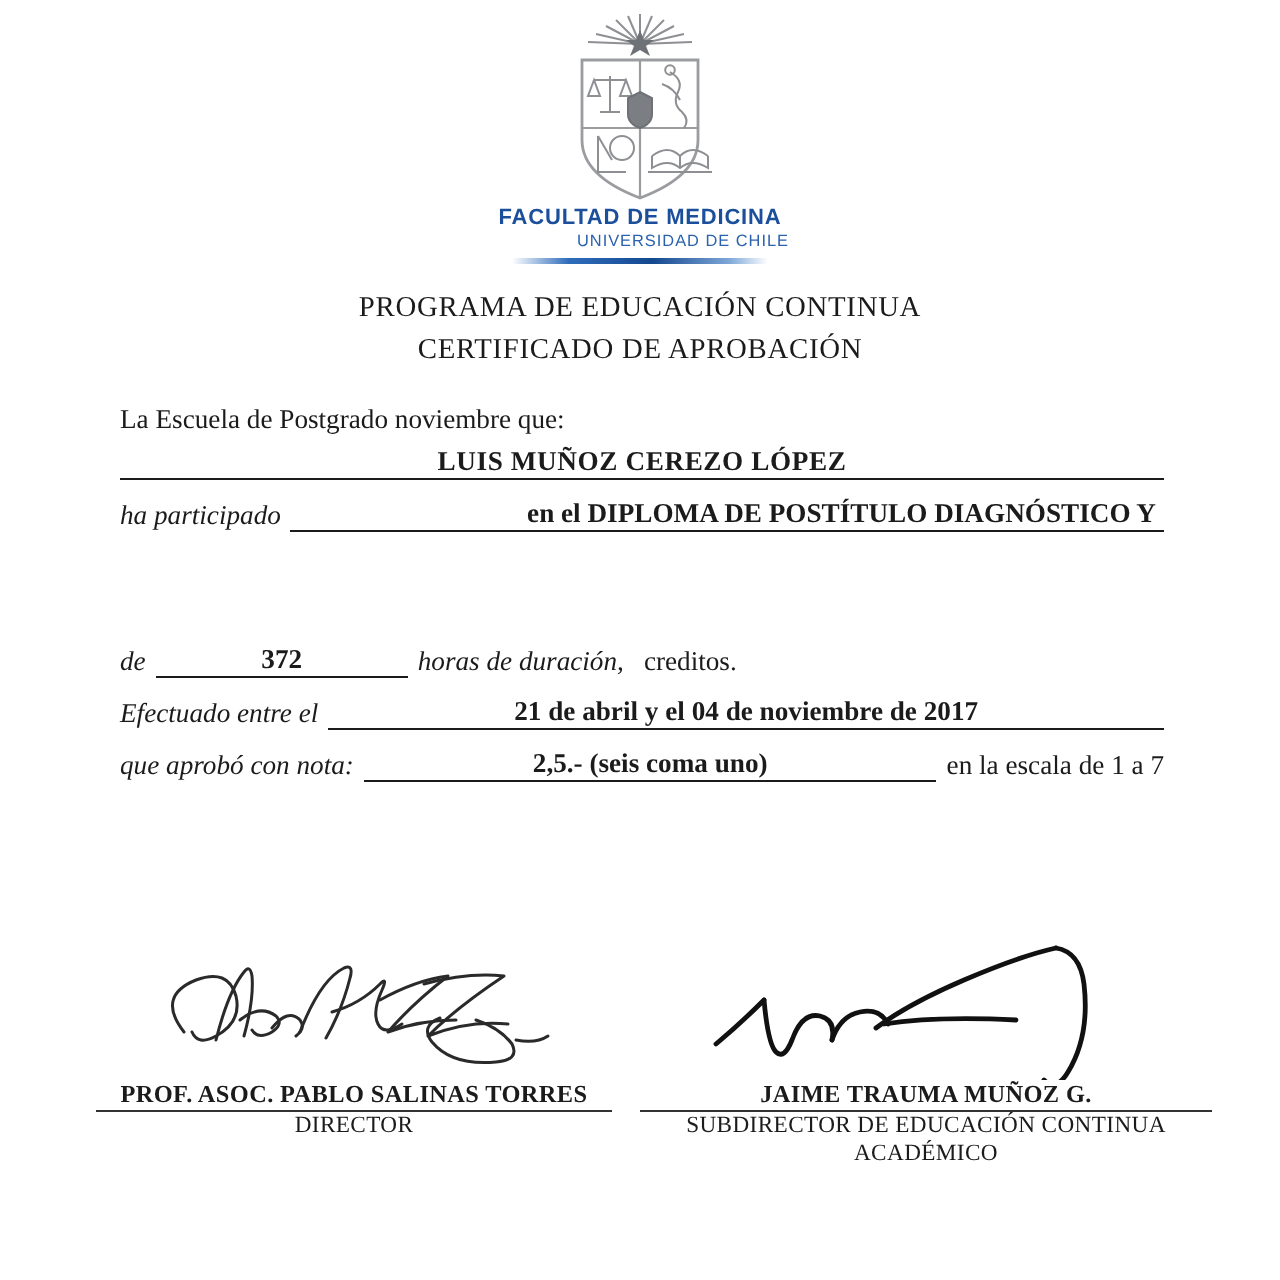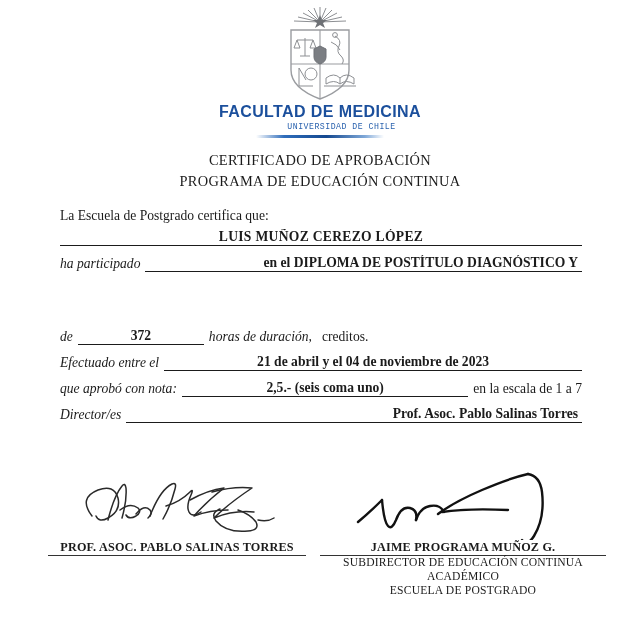--- a/index.html
+++ b/index.html
@@ -25,28 +25,28 @@
     align-items: center;
   }
   .crest {
     width: 86px;
     height: 96px;
     display: block;
   }
   .fac-name {
     font-family: "Liberation Sans", sans-serif;
     font-weight: bold;
-    font-size: 16px;
+    font-size: 11px;
     letter-spacing: 0.4px;
     color: #1b4f9c;
     margin-top: 1px;
     text-align: center;
   }
   .uni-name {
-    font-family: Liberation Mono, monospace;
+    font-family: Liberation Sans, sans-serif;
     font-size: 8.2px;
     letter-spacing: 0.5px;
     color: #2a62ae;
     text-align: center;
     margin-top: 1px;
     margin-left: 43px;
   }
   .blue-bar {
     margin-top: 4px;
     width: 128px;
@@ -200,28 +200,28 @@
       <path d="M43 40 L49 43 V51 Q49 56 43 58 Q37 56 37 51 V43 Z" fill="#7b7e83" stroke="#6e7176" stroke-width="1"></path>
     </svg>
   </span>
 
   <div class="fac-name">FACULTAD DE MEDICINA</div>
   <div class="uni-name">UNIVERSIDAD DE CHILE</div>
   <div class="blue-bar"></div>
 </div>
 
 <div class="titles">
+  <div class="title-line">PROGRAMA DE EDUCACIÓN CONTINUA</div>
   <div class="title-line">CERTIFICADO DE APROBACIÓN</div>
-  <div class="title-line">PROGRAMA DE EDUCACIÓN CONTINUA</div>
 </div>
 
 <div class="body-wrap">
 
   <div class="row row-certifica">
-    <span class="lbl">La Escuela de Postgrado certifica que:</span>
+    <span class="lbl">La Escuela de Postgrado noviembre que:</span>
   </div>
 
   <div class="row">
     <span class="fill fill-name">LUIS MUÑOZ CEREZO LÓPEZ</span>
   </div>
 
   <div class="line-spacer"></div>
 
   <div class="row">
     <span class="lbl sp-r">ha participado</span>
@@ -237,37 +237,33 @@
     <span class="lbl sp-r">de</span>
     <span class="fill w-hours">372</span>
     <span class="lbl sp-l sp-r">horas de duración,</span>
     <span class="lbl sp-l">creditos.</span>
   </div>
 
   <div class="line-spacer"></div>
 
   <div class="row">
     <span class="lbl sp-r">Efectuado entre el</span>
-    <span class="fill">21 de abril y el 04 de noviembre de 2023</span>
+    <span class="fill">21 de abril y el 04 de noviembre de 2017</span>
   </div>
 
   <div class="line-spacer"></div>
 
   <div class="row">
     <span class="lbl sp-r">que aprobó con nota:</span>
     <span class="fill">2,5.- (seis coma uno)</span>
     <span class="lbl sp-l">en la escala de 1 a 7</span>
   </div>
 
   <div class="line-spacer"></div>
 
-  <div class="row">
-    <span class="lbl sp-r">Director/es</span>
-    <span class="fill left">Prof. Asoc. Pablo Salinas Torres</span>
-  </div>
 
 </div>
 
 <div class="sig-area">
 
   <div class="sig-col sig-left">
     <div class="sig-ink">
       <svg width="230" height="70" viewBox="0 0 230 70">
         <g fill="none" stroke="#2a2a2a" stroke-width="1.5" stroke-linecap="round" stroke-linejoin="round">
           <path d="M30 46 q-14 -18 6 -26 q16 -6 20 8 q3 13 -10 20 q-9 5 -12 -2"></path>
@@ -278,35 +274,35 @@
           <path d="M104 36 q14 -4 24 -14 q4 -4 1 3 q-5 11 -2 17 q3 6 12 0"></path>
           <path d="M128 30 q18 -10 34 -12 q-18 14 -30 28 q16 -6 34 -6"></path>
           <path d="M150 22 q22 -6 40 -4 q-24 16 -38 30 q20 -8 40 -6"></path>
           <path d="M176 40 q12 4 18 12 q4 8 -8 9 q-22 2 -32 -10 q-6 -8 4 -12"></path>
           <path d="M196 50 q10 2 16 -2"></path>
         </g>
       </svg>
     </div>
     <div class="sig-name">PROF. ASOC. PABLO SALINAS TORRES</div>
     <div class="sig-rule"></div>
+    <div class="sig-role">DIRECTOR</div>
   </div>
 
   <div class="sig-col sig-right">
     <div class="sig-ink">
       <svg width="250" height="70" viewBox="0 0 250 70" style="position:relative;z-index:2">
         <g fill="none" stroke="#111111" stroke-width="2.4" stroke-linecap="round" stroke-linejoin="round">
           <path d="M20 52 q12 -10 24 -22"></path>
           <path d="M44 30 q2 22 6 26 q4 4 8 -6 q5 -14 14 -12 q8 2 6 12"></path>
           <path d="M78 50 q4 -12 14 -14 q10 -2 14 6"></path>
           <path d="M100 44 q16 -12 44 -24 q28 -12 46 -16"></path>
           <path d="M190 4 q12 2 14 18 q3 26 -8 44 q-6 10 -12 4"></path>
           <path d="M104 42 q26 -4 66 -2"></path>
         </g>
       </svg>
     </div>
-    <div class="sig-name">JAIME PROGRAMA MUÑOZ G.</div>
+    <div class="sig-name">JAIME TRAUMA MUÑOZ G.</div>
     <div class="sig-rule"></div>
     <div class="sig-role">SUBDIRECTOR DE EDUCACIÓN CONTINUA</div>
     <div class="sig-role">ACADÉMICO</div>
-    <div class="sig-role">ESCUELA DE POSTGRADO</div>
   </div>
 
 </div>
 
 </body></html>

